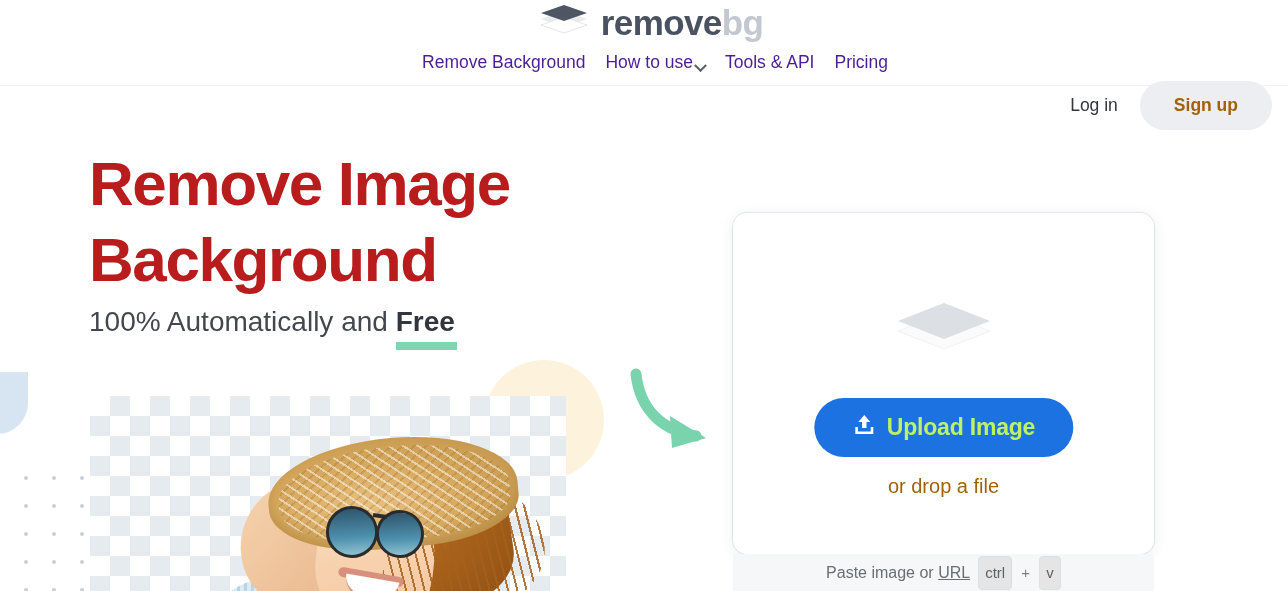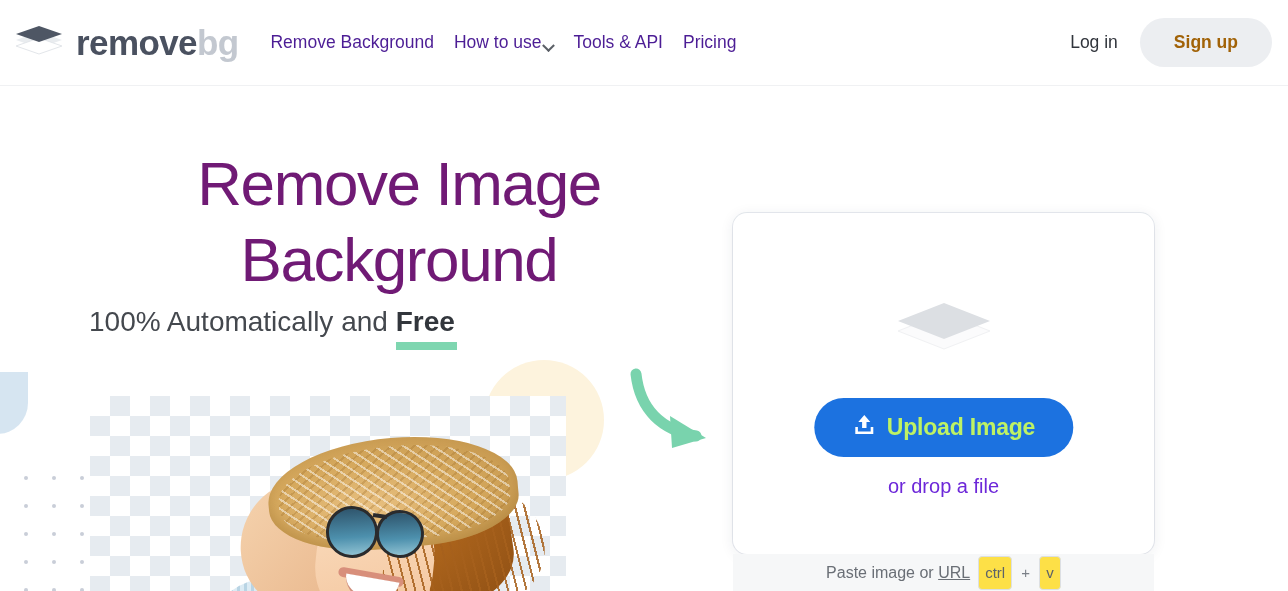--- a/index.html
+++ b/index.html
@@ -23,20 +23,21 @@
   .header {
     position: absolute;
     top: 0; left: 0;
     width: 1288px;
     height: 86px;
     background: #ffffff;
     border-bottom: 1px solid #f0f1f3;
     display: flex;
     align-items: center;
     z-index: 40;
+    flex-direction: column;
   }
   .brand {
     display: flex;
     align-items: center;
     margin-left: 12px;
     cursor: pointer;
     text-decoration: none;
   }
   .brand-mark {
     width: 54px;
@@ -146,25 +147,24 @@
   }
 
   
   .hero-title {
     position: absolute;
     left: 89px;
     top: 146px;
     width: 620px;
     font-size: 62px;
     line-height: 76px;
-    font-weight: 400;
+    font-weight: 700;
     letter-spacing: -1.4px;
-    color: #701a75;
+    color: #b91c1c;
     z-index: 10;
-    text-align: center;
   }
   .hero-sub {
     position: absolute;
     left: 89px;
     top: 306px;
     font-size: 28px;
     color: #44484e;
     z-index: 10;
     white-space: nowrap;
   }
@@ -328,21 +328,21 @@
     cursor: pointer;
     white-space: nowrap;
     letter-spacing: -0.2px;
   }
   .drop-hint {
     position: absolute;
     left: 0; right: 0;
     top: 262px;
     text-align: center;
     font-size: 20px;
-    color: #6d28d9;
+    color: #a16207;
   }
 
   .paste-strip {
     position: absolute;
     left: 733px;
     top: 554px;
     width: 421px;
     height: 37px;
     background: #f6f7f8;
     display: flex;
@@ -359,21 +359,21 @@
   .paste-text u { text-decoration: underline; margin-top: 28px; }
   .keycap {
     display: inline-flex;
     align-items: center;
     justify-content: center;
     min-width: 22px;
     height: 34px;
     padding: 0 6px;
     border: 1px solid #dcdfe3;
     border-radius: 4px;
-    background: #fde047;
+    background: #e5e5e5;
     font-size: 15px;
     color: #5d6269;
   }
   .keyplus { font-size: 15px; color: #7b8088; padding: 0 1px; }
   .bottom-fill {
     position: absolute;
     left: 1154px;
     top: 554px;
     width: 134px;
     height: 37px;

